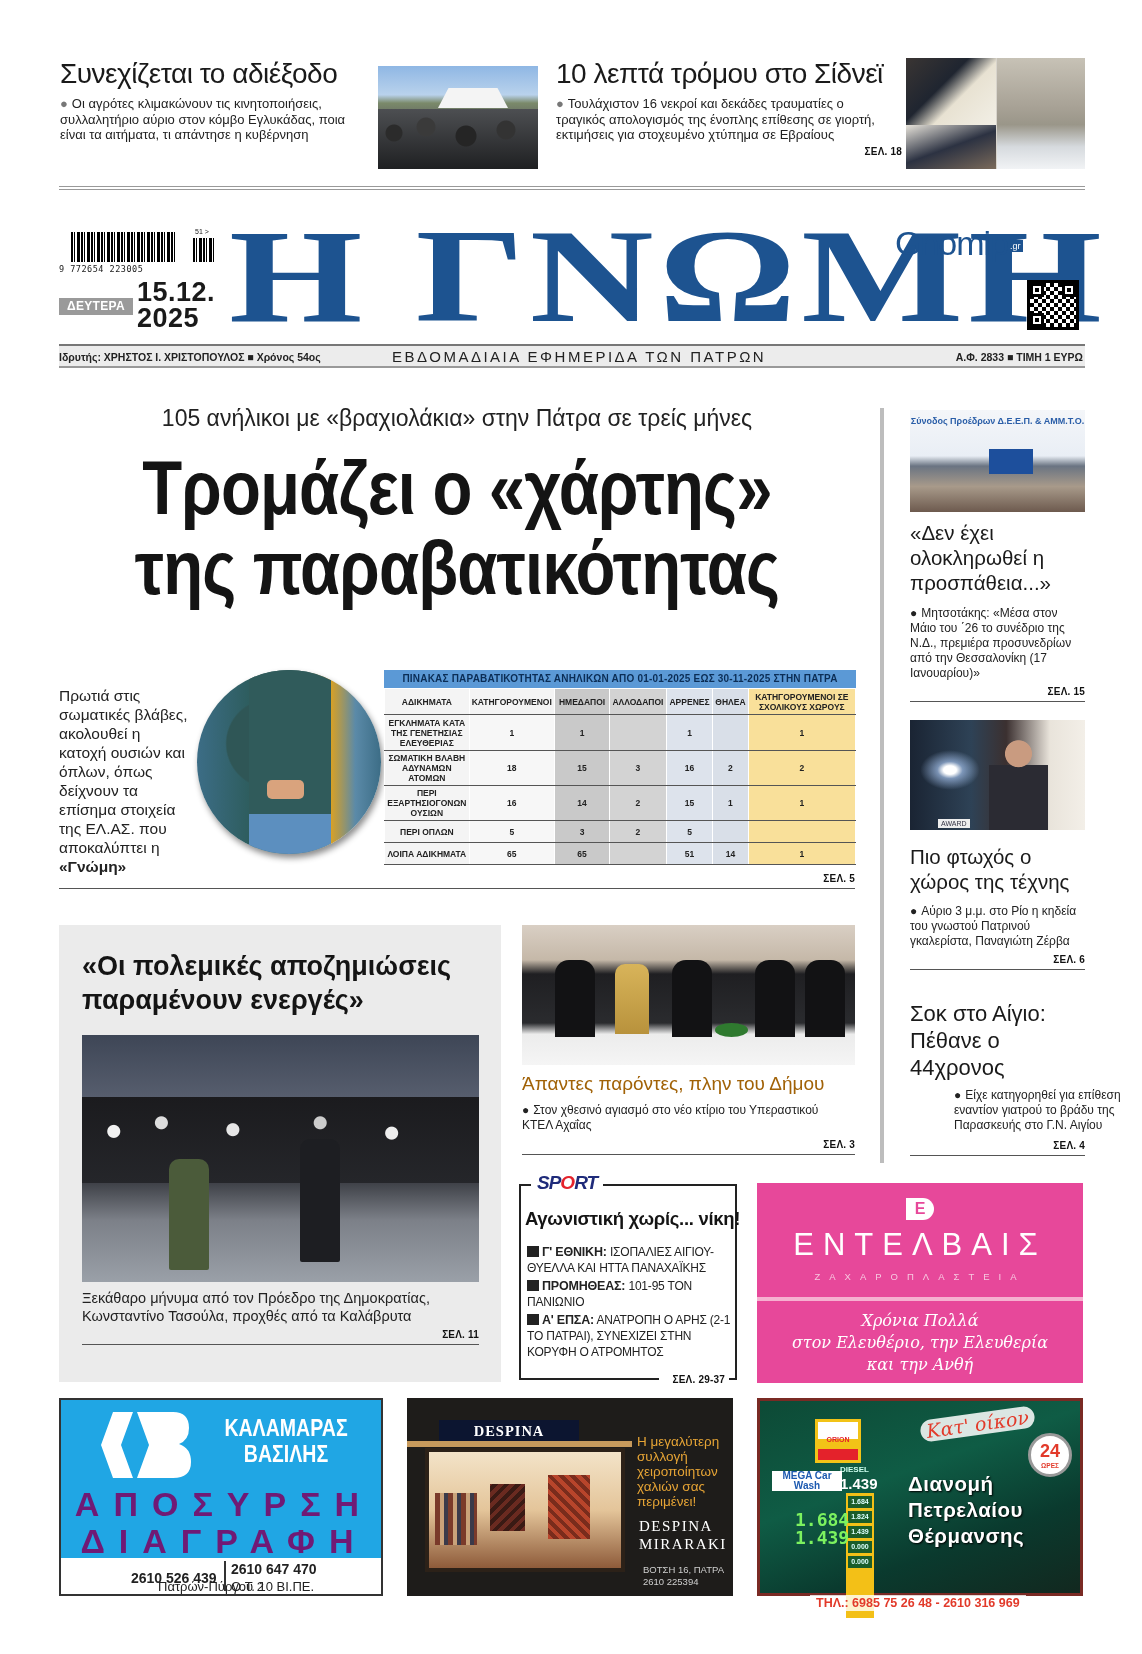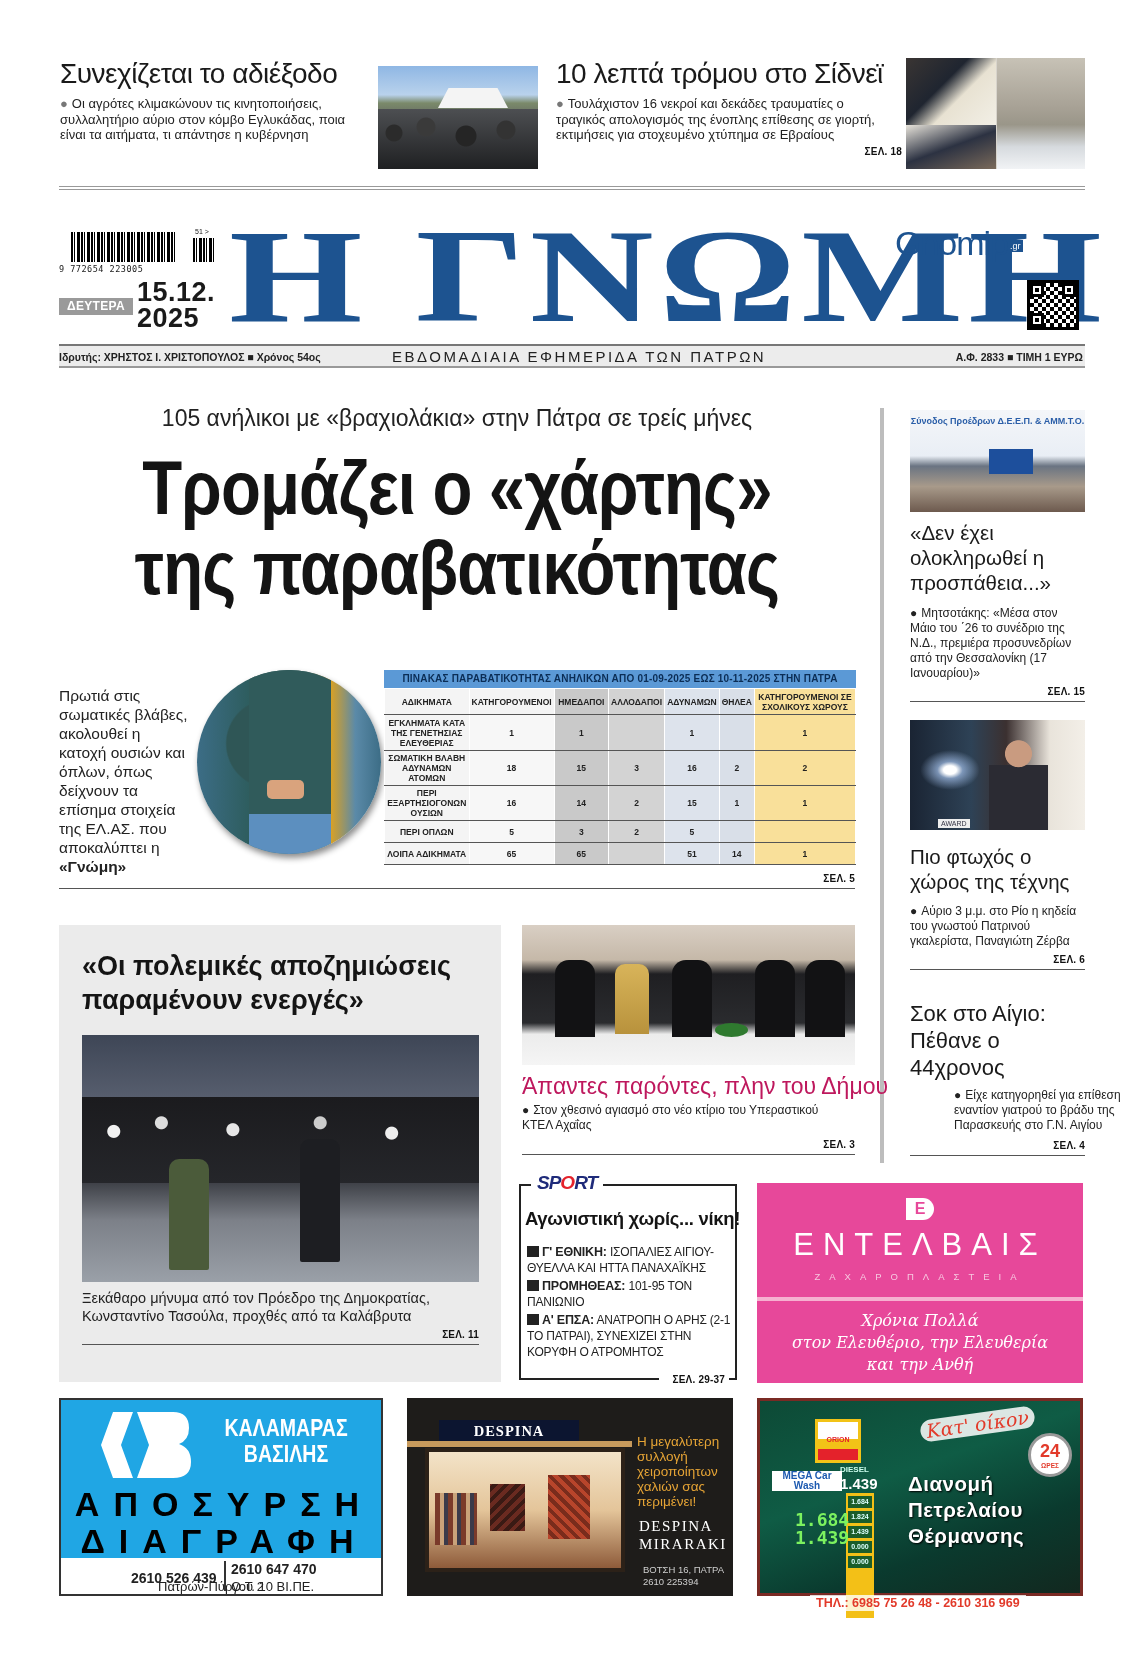--- a/index.html
+++ b/index.html
@@ -79,41 +79,41 @@
   .quote-title { font-weight: bold; font-size: 27px; line-height: 34px; color: #141414; }
   .caption { font-size: 14.5px; line-height: 18px; color: #222; }
   .ph-kalavryta { background: linear-gradient(180deg, #3e4656 0%, #5b6272 30%, #2b2d33 55%, #7c8088 75%, #9aa0a8 100%); }
   .ph-kalavryta .crowd { position:absolute; left:0; right:0; top:25%; height:35%; background: radial-gradient(circle at 8% 40%, #f1f1f1 6px, transparent 7px), radial-gradient(circle at 20% 30%, #ddd 6px, transparent 7px), radial-gradient(circle at 38% 38%, #e6e6e6 6px, transparent 7px), radial-gradient(circle at 60% 30%, #ccc 6px, transparent 7px), radial-gradient(circle at 78% 42%, #eee 6px, transparent 7px), linear-gradient(180deg, #1b1b1e, #25262a); }
   .ph-kalavryta .soldier { position:absolute; left:22%; top:50%; width:10%; height:45%; background:#4b5b3a; border-radius: 10px 10px 2px 2px; }
   .ph-kalavryta .suit { position:absolute; left:55%; top:42%; width:10%; height:50%; background:#1d1e22; border-radius: 10px 10px 2px 2px; }
   .ph-church { background: linear-gradient(180deg, #d9cfc4 0%, #c5b8a8 25%, #1f1f22 35%, #2a2b2e 70%, #ececec 78%, #f5f5f5 100%); }
   .ph-church .priest { position:absolute; top:25%; width:12%; height:55%; background:#121214; border-radius: 14px 14px 0 0; }
   .ph-church .gold { position:absolute; left:28%; top:28%; width:10%; height:50%; background: linear-gradient(180deg,#d8b45a,#b8923c); border-radius: 10px 10px 0 0; }
   .ph-church .herbs { position:absolute; left:58%; top:70%; width:10%; height:10%; background:#2f7a2f; border-radius: 50%; }
-  .mid-title { font-size: 23px; color: #be185d; white-space: nowrap; }
+  .mid-title { font-size: 19px; color: #a16207; white-space: nowrap; }
 
   
   .sport-box { border: 2px solid #222; border-top: none; }
   .sport-tag { background: #fff; font-weight: 900; font-size: 19px; color: #1f2b7a; font-style: italic; letter-spacing: -1px; padding: 0 6px; }
   .sport-tag .o { color: #e4222b; }
   .sport-title { font-weight: bold; font-size: 18.5px; color: #141414; white-space: nowrap; letter-spacing: -0.3px; }
   .sport-item { font-size: 12px; line-height: 16px; color: #222; text-transform: uppercase; letter-spacing: -0.2px; }
   .sport-item b { font-size: 12.5px; }
   .sq { display:inline-block; width: 12px; height: 11px; background:#222; margin-right: 3px; vertical-align: -1px; }
 
   
   .ad-pink { background: #e7489a; color: #fff; }
   .ad-pink .brand { font-size: 31px; letter-spacing: 9px; text-align: center; font-weight: normal; }
   .ad-pink .sub { font-size: 9.5px; letter-spacing: 9px; text-align: center; color: #f7c8e0; }
   .ad-pink .wish { font-family: "DejaVu Serif", serif; font-style: italic; font-size: 16px; line-height: 20px; text-align: center; color: #fff; }
   .e-logo { width: 28px; height: 22px; background: #fff; border-radius: 0 11px 11px 0; color: #e7489a; text-align:center; font-size:16px; line-height:22px; font-weight:bold; }
 
   .ad-blue { background: #20a6e4; border: 2px solid #333; }
   .ad-blue .name { color: #fff; font-weight: bold; font-size: 23px; line-height: 25px; text-align: center; transform: scaleX(0.85); }
-  .ad-blue .big { color: #000000; font-weight: bold; font-size: 34px; letter-spacing: 14px; text-align: center; white-space: nowrap; }
+  .ad-blue .big { color: #701a75; font-weight: bold; font-size: 34px; letter-spacing: 14px; text-align: center; white-space: nowrap; }
   .ad-blue .foot { background: #fff; }
   .ad-blue .tel { font-size: 14px; font-weight: bold; color: #222; }
   .ad-blue .addr { font-size: 13px; color: #222; }
 
   .ad-dark { background: #1e1c1a; }
   .ad-dark .store { background: linear-gradient(180deg, #f3e3c8 0%, #e4c59a 50%, #8e5b3a 100%); border: 4px solid #2c2118; }
   .ad-dark .store .rug1 { position:absolute; left:62%; top:20%; width:22%; height:55%; background: repeating-linear-gradient(45deg,#b8452b 0 4px,#7a2c1c 4px 8px); }
   .ad-dark .store .rug2 { position:absolute; left:32%; top:28%; width:18%; height:40%; background: repeating-linear-gradient(-45deg,#6a2a20 0 4px,#3a1a14 4px 8px); }
   .ad-dark .store .clothes { position:absolute; left:3%; top:35%; width:22%; height:45%; background: repeating-linear-gradient(90deg,#7a3a2a 0 5px,#c9a27a 5px 9px,#3a3a4a 9px 13px); }
   .ad-dark .sign { background: #0c1530; color: #fff; font-family: "Liberation Serif", serif; font-weight: bold; font-size: 14.5px; letter-spacing: 1px; text-align: center; }
@@ -205,28 +205,28 @@
     <b>«Γνώμη»</b>
   </div>
   <div class="abs circle-photo" style="left:138px; top:270px; width:184px; height:184px;">
     <div class="shirt"></div>
       <div class="jeans"></div>
       <div class="arm"></div>
   </div>
 
   <div class="abs" style="left:325px; top:270px; width:472px;">
     <table class="crime">
-      <caption>ΠΙΝΑΚΑΣ ΠΑΡΑΒΑΤΙΚΟΤΗΤΑΣ ΑΝΗΛΙΚΩΝ ΑΠΟ 01-09-2025 ΕΩΣ 10-11-2025 ΣΤΗΝ ΠΑΤΡΑ</caption>
+      <caption>ΠΙΝΑΚΑΣ ΠΑΡΑΒΑΤΙΚΟΤΗΤΑΣ ΑΝΗΛΙΚΩΝ ΑΠΟ 01-01-2025 ΕΩΣ 30-11-2025 ΣΤΗΝ ΠΑΤΡΑ</caption>
       <thead>
         <tr>
           <th class="c0" style="width:18%">ΑΔΙΚΗΜΑΤΑ</th>
           <th class="c0" style="width:17%">ΚΑΤΗΓΟΡΟΥΜΕΝΟΙ</th>
           <th class="c2" style="width:12%">ΗΜΕΔΑΠΟΙ</th>
           <th class="c3" style="width:12%">ΑΛΛΟΔΑΠΟΙ</th>
-          <th class="c4" style="width:10%">ΑΔΥΝΑΜΩΝ</th>
+          <th class="c4" style="width:10%">ΑΡΡΕΝΕΣ</th>
           <th class="c5" style="width:7%">ΘΗΛΕΑ</th>
           <th class="c6" style="width:24%">ΚΑΤΗΓΟΡΟΥΜΕΝΟΙ ΣΕ ΣΧΟΛΙΚΟΥΣ ΧΩΡΟΥΣ</th>
         </tr>
       </thead>
       <tbody>
         <tr>
           <td class="c0" style="height:36px">ΕΓΚΛΗΜΑΤΑ ΚΑΤΑ ΤΗΣ ΓΕΝΕΤΗΣΙΑΣ ΕΛΕΥΘΕΡΙΑΣ</td>
           <td class="c1">1</td>
           <td class="c2">1</td>
           <td class="c3"></td>

